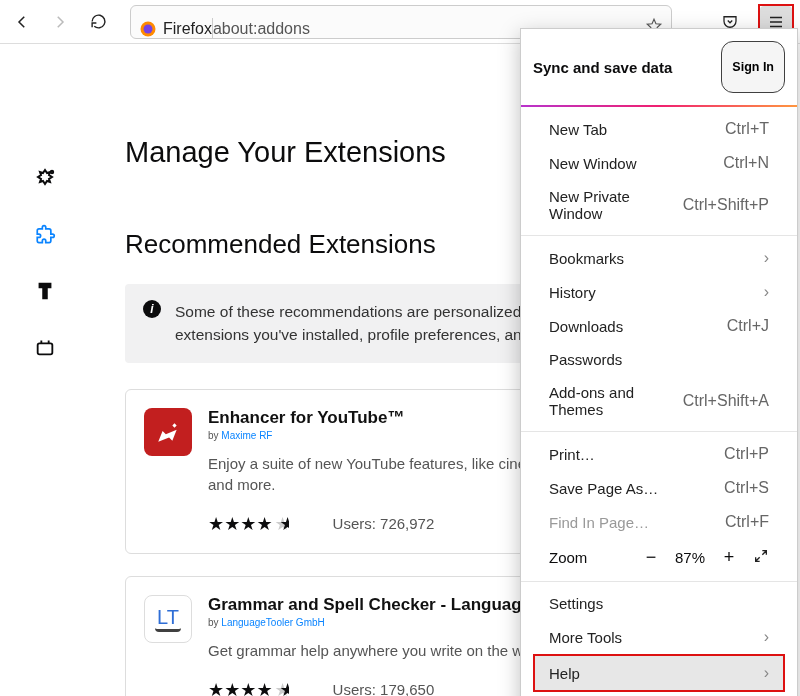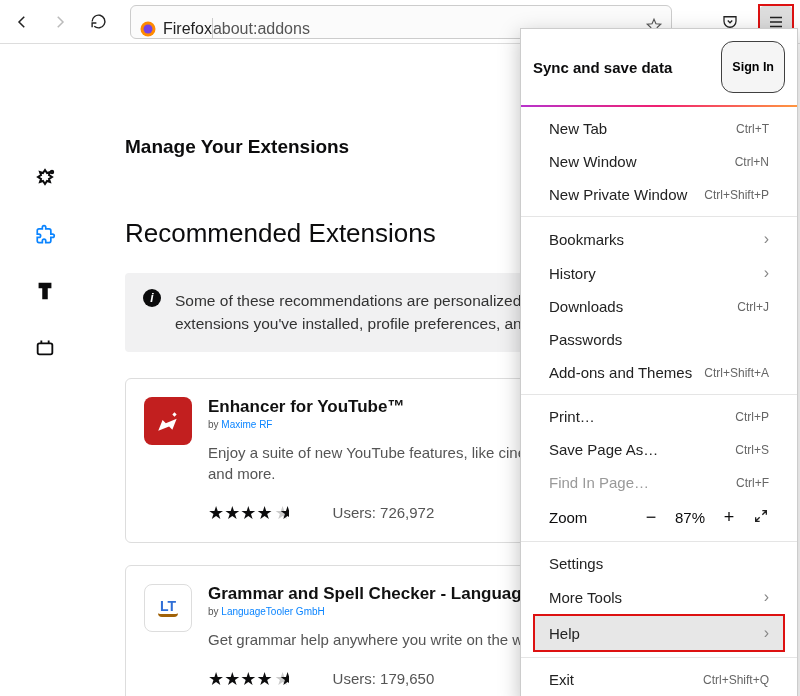--- a/index.html
+++ b/index.html
@@ -20,21 +20,21 @@
   .search-row .label { font-size:18px; color:#222;}
   .search-input { width: 66px; height:36px; border:1px solid #999; border-radius:4px; padding:0 8px; font-size:16px; color:#777;}
 
   
   .body-row { display:flex; }
   .sidebar { width: 90px; display:flex; flex-direction:column; align-items:center; gap: 30px; padding-top: 50px;}
   .side-icon { width: 26px; height:26px; display:flex; align-items:center; justify-content:center;}
   .side-icon.active svg { stroke:#0a84ff; }
   
   .main { flex:1; padding: 20px 20px 0 35px; }
-  h1 { font-size: 19px; font-weight: 700; margin-bottom: 60px; }
+  h1 { font-size: 29px; font-weight: 400; margin-bottom: 60px; }
   h2 { font-size: 26px; font-weight: 400; margin-bottom: 24px; }
 
   .notice { background:#f1f1f2; border-radius:4px; padding: 16px 18px; display:flex; gap:14px; font-size:15.5px; color:#333; line-height:1.5; margin-bottom: 26px;}
   .notice-icon { flex:0 0 18px; height:18px; border-radius:50%; background:#0c0c0d; color:#fff; font-size:12px; display:flex; align-items:center; justify-content:center; font-weight:bold; font-style:italic;}
 
   .card { border:1px solid #ddd; border-radius:6px; padding: 18px; margin-bottom: 22px; display:flex; gap:16px;}
   .card-icon { width:48px; height:48px; border-radius:8px; flex:0 0 48px; display:flex; align-items:center; justify-content:center;}
   .card-icon.red { background:#c21f1f; }
   .card-icon.white { background:#fff; border:1px solid #ddd;}
   .card-body { flex:1; }
@@ -50,21 +50,21 @@
 
   
   .menu-panel { position:absolute; top:28px; right:2px; width:278px; background:#fff; border:1px solid #ccc; box-shadow: 0 6px 20px rgba(0,0,0,0.25); z-index:100;}
   .menu-section { padding: 5px 12px; }
   .menu-divider { height:1px; background:#e5e5e5; margin:0;}
   .menu-top { display:flex; align-items:center; justify-content:space-between; padding:12px 12px;}
   .menu-top-label { font-size:15px; font-weight:600;}
   .signin-btn { border:1px solid #404040; background:#f5f5f5; border-radius:12px; padding:18px 10px; font-size:12.5px; font-weight:600;}
   .accent { height:2px; background: linear-gradient(90deg, #b833cc 0%, #f02070 50%, #ff9640 100%);}
   .menu-item { display:flex; align-items:center; justify-content:space-between; padding: 8px 16px; font-size:15px; color:#222;}
-  .menu-item .shortcut { font-size:12px; color:#666;}
+  .menu-item .shortcut { font-size:16px; color:#666;}
   .menu-item .chev { color:#888; font-size:16px;}
   .menu-item.disabled { color:#999;}
   .menu-item.highlight { background:#e7e7e7; border:2px solid #d11; padding:8px 14px;}
   .zoom-row { display:flex; align-items:center; justify-content:space-between; padding:8px 16px; font-size:15px;}
   .zoom-ctl { display:flex; align-items:center; gap:14px;}
   .zb { font-size:18px; width:20px; text-align:center;}
   .watermark { position:absolute; bottom:6px; right:10px; font-size:11px; color:#aaa;}
 </style>
 </head>
 <body>
@@ -173,21 +173,21 @@
         <div class="card-desc"><span>Enjoy a suite of new YouTube features, like cinema</span><br><span>and more.</span></div>
         <div class="card-foot">
           <div class="stars">★★★★<span class="star-half">&nbsp;</span></div>
           <span>Users: 726,972</span>
         </div>
       </div>
     </div>
 
     <div class="card">
       <div class="card-icon white">
-        <span style="color:#2f6ed6;font-weight:700;font-size:14px;border-bottom:3px solid #a16207; border-radius:0 0 4px 4px; padding:0 2px">LT</span>
+        <span style="color:#2f6ed6;font-weight:400;font-size:20px;border-bottom:3px solid #404040; border-radius:0 0 4px 4px; padding:0 2px">LT</span>
       </div>
       <div class="card-body">
         <div class="card-title">Grammar and Spell Checker - LanguageTool</div>
         <div class="card-by"><span>by </span><a>LanguageTooler GmbH</a></div>
         <div class="card-desc"><span>Get grammar help anywhere you write on the we</span></div>
         <div class="card-foot">
           <div class="stars">★★★★<span class="star-half">&nbsp;</span></div>
           <span>Users: 179,650</span>
         </div>
       </div>

